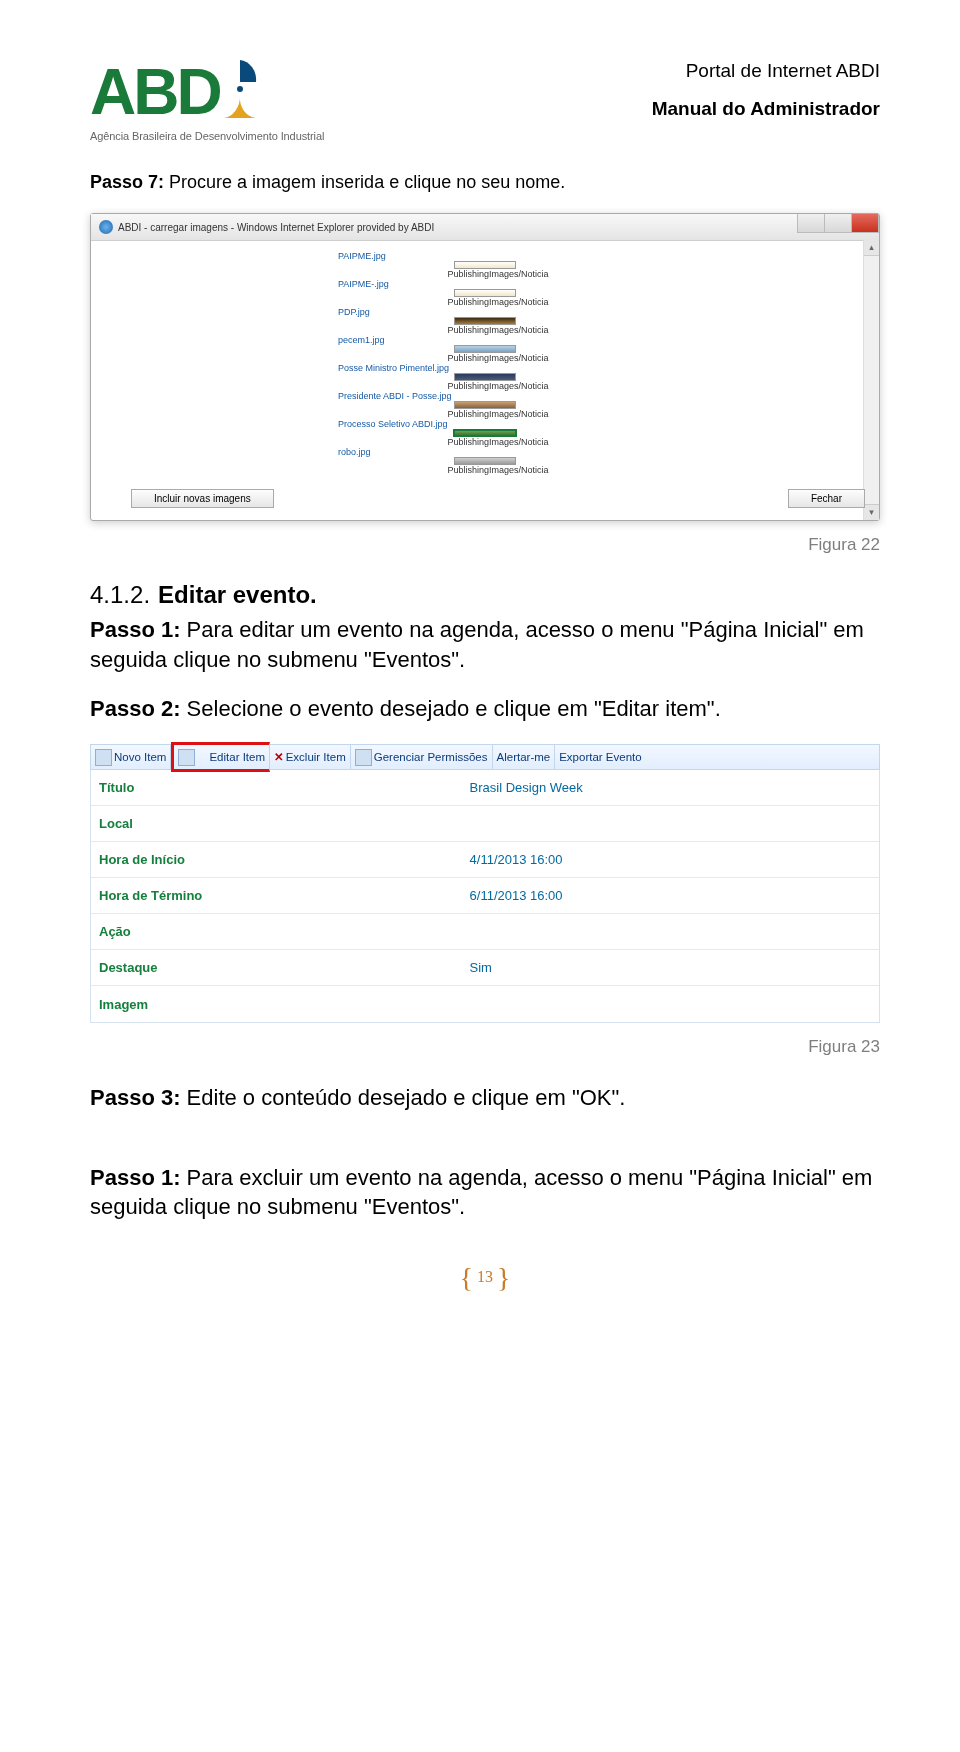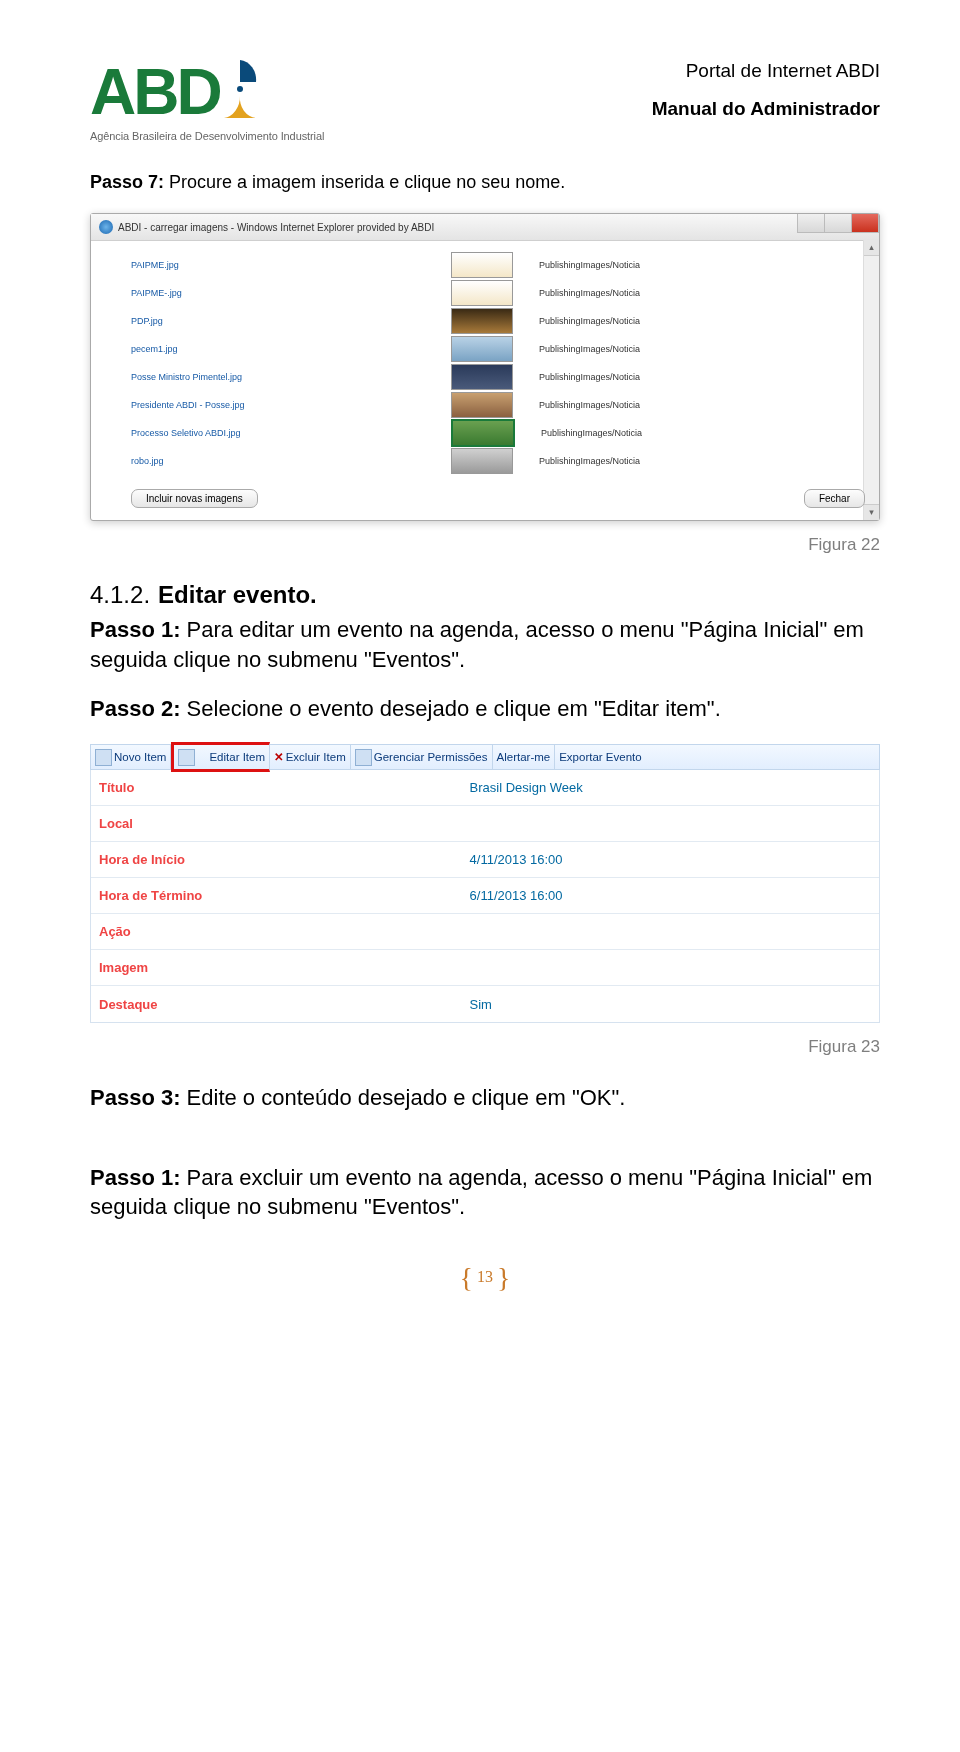--- a/index.html
+++ b/index.html
@@ -17,53 +17,53 @@
   .hr1{font-weight:400;margin-bottom:16px;}
   .hr2{font-weight:700;}
   .step{font-size:18px;margin:20px 0 20px 0;}
   .step b{font-weight:700;}
   .screenshot1{margin:10px 0 10px 0;border:1px solid #aaa;border-radius:3px;box-shadow:0 2px 8px rgba(0,0,0,0.2);position:relative;background:#fff;}
   .ss1-title{height:26px;background:linear-gradient(#f8f8f8,#e4e4e4);border-bottom:1px solid #cfcfcf;font-size:10px;color:#333;display:flex;align-items:center;padding-left:8px;position:relative;}
   .ss1-title .winbtns{position:absolute;right:0;top:0;display:flex;}
   .ss1-title .winbtns span{width:26px;height:18px;border:1px solid #bbb;border-top:none;margin-left:-1px;background:linear-gradient(#f0f0f0,#d8d8d8);}
   .ss1-title .winbtns .close{background:linear-gradient(#e46a5e,#c9311e);}
   .ss1-body{padding:10px 14px 8px 40px;position:relative;}
-  .ss1-row{display:flex;align-items:center;height:28px;font-size:9px;color:#175aa6;}
+  .ss1-row{display:flex;align-items:center;height:28px;font-size:9px;color:#175aa6;flex-direction:column;}
   .ss1-fn{width:320px;cursor:pointer;}
   .ss1-thumb{width:60px;height:24px;background:#ccc;border:1px solid #999;margin-right:26px;}
   .ss1-thumb.t1{background:linear-gradient(#fff,#f4e7c8);}
   .ss1-thumb.t2{background:linear-gradient(#fff,#f4e7c8);}
   .ss1-thumb.t3{background:linear-gradient(#3a2a14,#a87a3a);}
   .ss1-thumb.t4{background:linear-gradient(#b9d2e6,#7aa3c4);}
   .ss1-thumb.t5{background:linear-gradient(#2a3a5a,#4a5a7a);}
   .ss1-thumb.t6{background:linear-gradient(#c8a070,#8a6040);}
   .ss1-thumb.t7{background:linear-gradient(#6aa050,#3a7a30);border:2px solid #1a7a3a;}
   .ss1-thumb.t8{background:linear-gradient(#d0d0d0,#9a9a9a);}
   .ss1-path{color:#333;font-size:9px;}
   .ss1-btns{display:flex;justify-content:space-between;margin-top:10px;padding:4px 0;}
-  .ss1-btn{font-size:10px;padding:3px 14px;border:1px solid #aaa;background:linear-gradient(#fdfdfd,#e6e6e6);border-radius:7px;cursor:pointer;}
+  .ss1-btn{font-size:10px;padding:3px 22px;border:1px solid #aaa;background:linear-gradient(#fdfdfd,#e6e6e6);border-radius:0;cursor:pointer;}
   .ss1-sbar{position:absolute;right:0;top:26px;bottom:0;width:15px;background:#f0f0f0;border-left:1px solid #ddd;}
   .ss1-sbar .arrow{width:15px;height:15px;background:#e6e6e6;border-bottom:1px solid #ccc;font-size:9px;text-align:center;line-height:14px;color:#666;}
   .ss1-sbar .arrow.dn{position:absolute;bottom:0;border-top:1px solid #ccc;border-bottom:none;}
   .fig-cap{text-align:right;color:#7f7f7f;font-size:17px;margin:14px 0 26px 0;}
   .section-head{font-size:24px;margin:6px 0 6px 0;}
   .section-head .num{font-weight:400;}
   .section-head .title{font-weight:700;margin-left:8px;}
   .para{font-size:22px;margin:0 0 20px 0;line-height:1.35;}
   .para b{font-weight:700;}
   .screenshot2{margin:8px 0;background:#fff;}
   .tb{border:1px solid #d6e2ef;border-top:none;}
   .tb-toolbar{background:linear-gradient(#f2f8ff,#e2eefe);border:1px solid #c2d6ec;height:24px;display:flex;align-items:center;font-size:11.5px;color:#0b3a7a;}
   .tb-toolbar .ti{display:flex;align-items:center;height:24px;padding:0 4px;border-right:1px solid #c2d6ec;}
   .tb-toolbar .ti .ic{width:15px;height:15px;margin-right:2px;background:#cfe0f3;border:1px solid #8fb0d4;}
   .redbox{border:3px solid #d11;padding:0 1px;gap:12px;}
   .tb-body{}
   .tb-row{display:flex;border-bottom:1px solid #e2eaf2;min-height:36px;align-items:center;padding:6px 8px;box-sizing:border-box;}
   .tb-row:last-child{border-bottom:none;}
-  .tb-lbl{width:48%;font-size:13px;color:#ef4444;font-weight:700;}
+  .tb-lbl{width:48%;font-size:13px;color:#15803d;font-weight:700;}
   .tb-val{width:52%;font-size:13px;color:#0369a1;}
   .pageno{text-align:center;margin-top:40px;color:#c97a2a;font-size:16px;font-family:Georgia,serif;}
   .pageno .brace{color:#c97a2a;font-size:28px;vertical-align:-5px;}
 </style>
 </head>
 <body>
 
 <div class="page">
 
   <div class="header">
@@ -206,27 +206,27 @@
         </div>
         <div class="tb-row">
           <div class="tb-lbl">Hora de Término</div>
           <div class="tb-val">6/11/2013 16:00</div>
         </div>
         <div class="tb-row">
           <div class="tb-lbl">Ação</div>
           <div class="tb-val"></div>
         </div>
         <div class="tb-row">
+          <div class="tb-lbl">Destaque</div>
+          <div class="tb-val">Sim</div>
+        </div>
+        <div class="tb-row">
           <div class="tb-lbl">Imagem</div>
           <div class="tb-val"></div>
         </div>
-        <div class="tb-row">
-          <div class="tb-lbl">Destaque</div>
-          <div class="tb-val">Sim</div>
-        </div>
       </div>
   </div>
 
   <div class="fig-cap">Figura 23</div>
 
   <div class="para">
     <b>Passo 3:</b><span> Edite o conteúdo desejado e clique em "OK".</span>
   </div>
 
   <div style="height:30px"></div>

